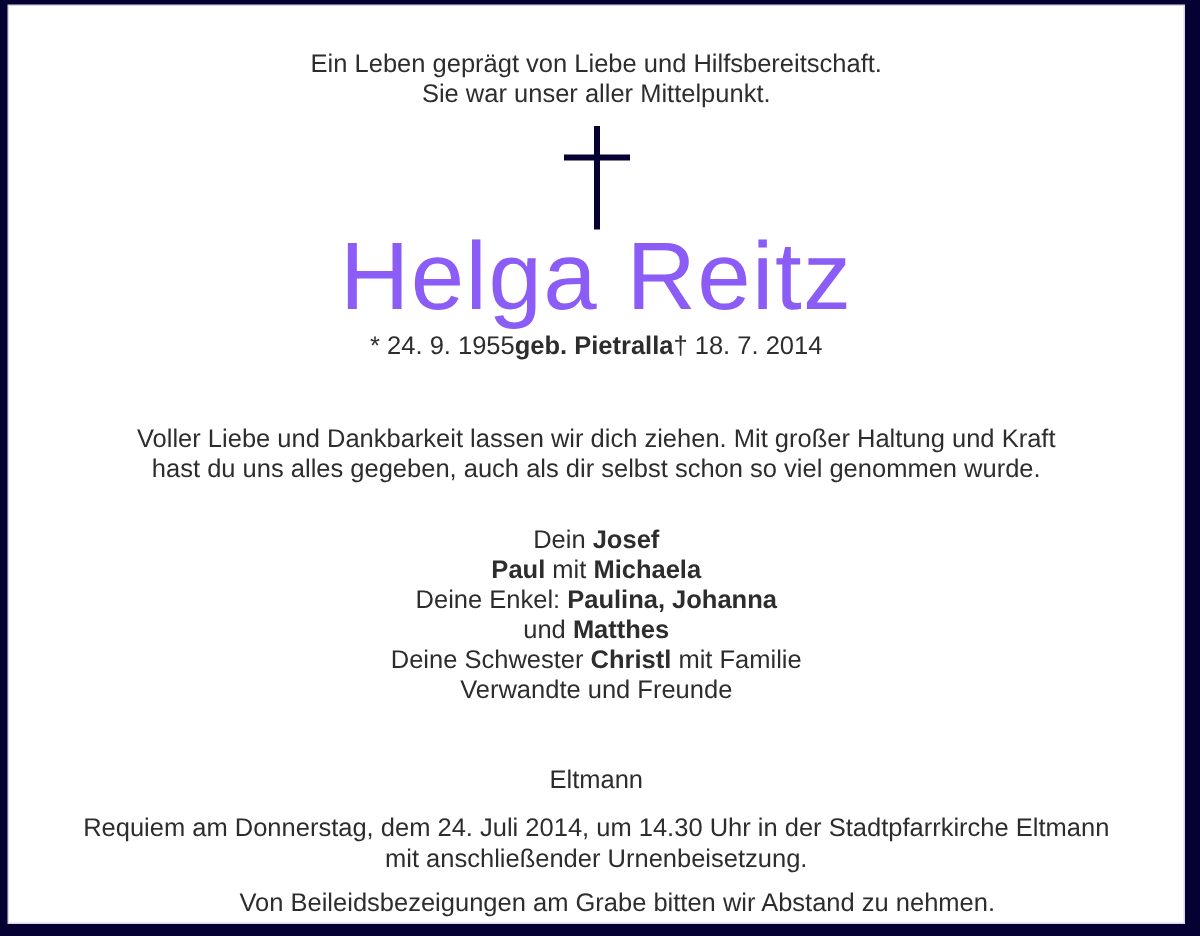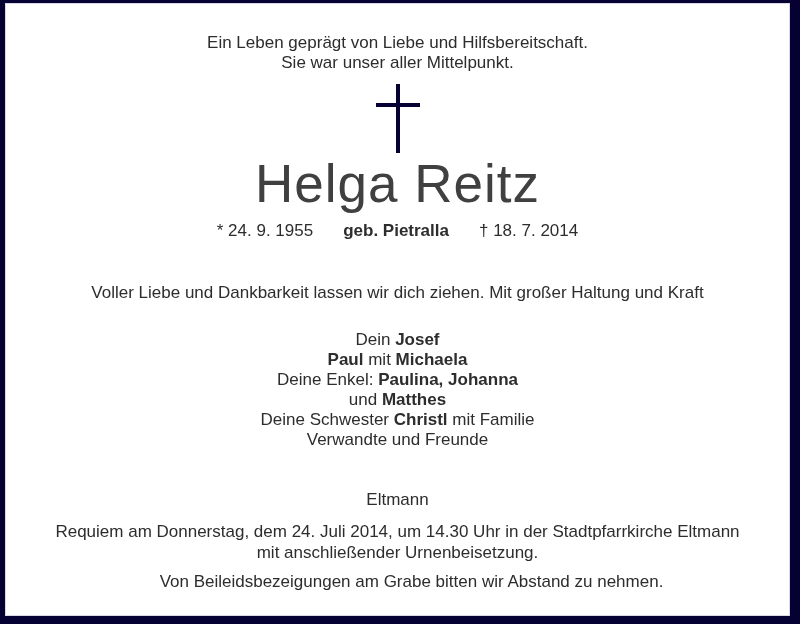--- a/index.html
+++ b/index.html
@@ -50,32 +50,31 @@
     content: "";
     position: absolute;
     left: 0;
     top: 19px;
     width: 100%;
     height: 4px;
     background: #050233;
   }
   .name {
     margin-top: 3px;
-    font-size: 53px;
+    font-size: 64px;
     line-height: 56px;
     font-weight: 400;
     letter-spacing: 1px;
-    color: #404040;
+    color: #8b5cf6;
   }
   .dates {
     margin-top: 9px;
     font-size: 17px;
     display: flex;
     justify-content: center;
-    gap: 30px;
   }
   .tribute {
     margin-top: 42px;
     font-size: 17px;
     line-height: 20px;
   }
   .mourners {
     margin-top: 27px;
     font-size: 17px;
     line-height: 20px;
@@ -115,20 +114,21 @@
   <div class="name">Helga Reitz</div>
 
   <div class="dates">
     <span>* 24. 9. 1955</span>
     <span class="b">geb. Pietralla</span>
     <span>† 18. 7. 2014</span>
   </div>
 
   <div class="tribute">
     <div>Voller Liebe und Dankbarkeit lassen wir dich ziehen. Mit großer Haltung und Kraft</div>
+    <div>hast du uns alles gegeben, auch als dir selbst schon so viel genommen wurde.</div>
   </div>
 
   <div class="mourners">
     <div><span>Dein </span><span class="b">Josef</span></div>
     <div><span class="b">Paul</span><span> mit </span><span class="b">Michaela</span></div>
     <div><span>Deine Enkel: </span><span class="b">Paulina, Johanna</span></div>
     <div><span>und </span><span class="b">Matthes</span></div>
     <div><span>Deine Schwester </span><span class="b">Christl</span><span> mit Familie</span></div>
     <div><span>Verwandte und Freunde</span></div>
   </div>

